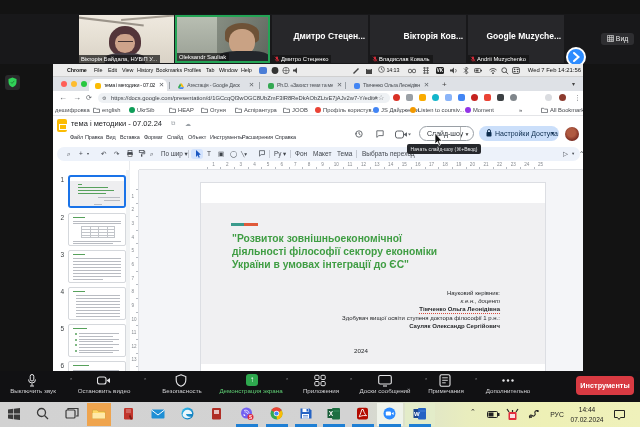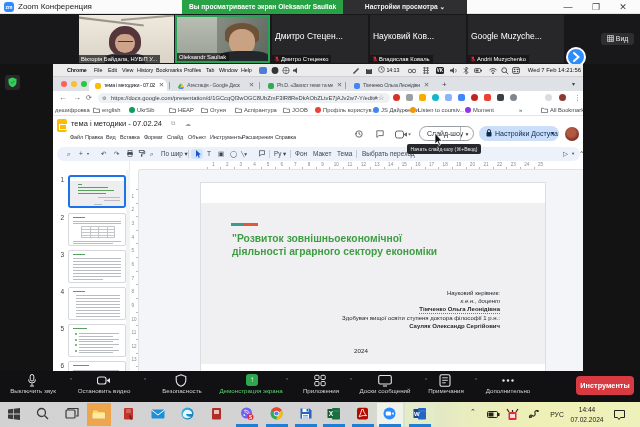--- a/index.html
+++ b/index.html
@@ -15,22 +15,22 @@
   #zoom-title{left:18px;top:2px;font-size:8px;color:#1c1c1c;}
   #view-banner{left:182px;top:0px;width:161px;height:14px;background:#27a345;border-radius:0 0 0 0;
     color:#fff;font-size:6.7px;font-weight:bold;text-align:center;line-height:14px;white-space:nowrap;}
   #view-settings{left:343px;top:0px;width:124px;height:14px;background:#2f2f31;color:#f0f0f0;
     font-size:6.7px;font-weight:bold;text-align:center;line-height:14px;white-space:nowrap;}
   .winctl{top:0px;width:14px;height:14px;color:#3c3c3c;font-size:9px;line-height:14px;text-align:center;}
 
   
   #videostrip{left:0;top:14px;width:640px;height:50px;background:#18181a;}
   .tile{position:absolute;top:1px;height:48px;background:#27272a;overflow:hidden;}
-  .tile .bigname{position:absolute;left:3%;right:3%;top:16px;color:#fff;font-weight:normal;font-size:8.5px;
-    text-align:left;white-space:nowrap;overflow:hidden;}
+  .tile .bigname{position:absolute;left:3%;right:3%;top:16px;color:#fff;font-weight:bold;font-size:8.5px;
+    text-align:right;white-space:nowrap;overflow:hidden;}
   .tile .corner{position:absolute;left:0;bottom:0;max-width:96%;background:rgba(20,20,20,.72);color:#fff;
     font-size:5.8px;line-height:8px;padding:0 3px 0 2px;white-space:nowrap;overflow:hidden;display:flex;align-items:center;gap:1px;}
   .micoff{width:6px;height:6px;flex:0 0 auto;}
   #next-page-btn{left:566px;top:33px;width:20px;height:20px;border-radius:50%;background:#2d8cff;
     border:2px solid #fff;display:flex;align-items:center;justify-content:center;}
   #view-btn{left:601px;top:19px;width:33px;height:12px;background:#2e2e31;border-radius:3px;color:#ececec;
     font-size:6.8px;line-height:12px;text-align:center;}
 
   
   .photo1{position:absolute;inset:0;background:linear-gradient(180deg,#efe9df 0%,#e6e0d4 45%,#d9d2c6 100%);}
@@ -153,29 +153,20 @@
   #tray-clock{position:absolute;left:568px;top:2.5px;width:38px;text-align:center;font-size:6.6px;color:#1a1a1a;line-height:10px;}
   .trayico{position:absolute;top:6px;color:#222;}
 
   svg{display:block;}
 </style>
 </head>
 <body>
 
 <div id="screen">
 
-  <div id="titlebar" class="abs">
-    <div id="zoom-app-icon" class="abs">zm</div>
-    <div id="zoom-title" class="abs">Zoom Конференция</div>
-    <div id="view-banner" class="abs">Вы просматриваете экран Oleksandr Sauliak</div>
-    <div id="view-settings" class="abs">Настройки просмотра  ⌄</div>
-    <div class="winctl abs" style="left:561px">—</div>
-    <div class="winctl abs" style="left:589px">❐</div>
-    <div class="winctl abs" style="left:616px">✕</div>
-  </div>
 
   <div id="videostrip" class="abs">
     <div id="tiles">
         <div class="tile" style="left: 79px; width: 95px;">
           <div class="photo1">
             <div class="beam1"></div>
             <div class="beam2"></div>
             <div class="hair"></div>
             <div class="face"></div>
             <div class="glasses"></div>
@@ -201,21 +192,21 @@
           <div class="corner">
             <svg class="micoff" viewBox="0 0 10 10">
               <rect x="3.4" y="1" width="3.2" height="5" rx="1.6" fill="#e02d3c"></rect>
               <path d="M2,5 a3,3 0 0 0 6,0 M5,8 v1.4" stroke="#e02d3c" stroke-width="0.9" fill="none"></path>
               <line x1="1.5" y1="1" x2="8.5" y2="9" stroke="#e02d3c" stroke-width="1.1"></line>
             </svg>
             <span>Дмитро Стеценко</span>
           </div>
         </div>
         <div class="tile" style="left: 370px; width: 96px;">
-          <div class="bigname">Науковий Ков...</div>
+          <div class="bigname">Вікторія Ков...</div>
           <div class="corner">
             <svg class="micoff" viewBox="0 0 10 10">
               <rect x="3.4" y="1" width="3.2" height="5" rx="1.6" fill="#e02d3c"></rect>
               <path d="M2,5 a3,3 0 0 0 6,0 M5,8 v1.4" stroke="#e02d3c" stroke-width="0.9" fill="none"></path>
               <line x1="1.5" y1="1" x2="8.5" y2="9" stroke="#e02d3c" stroke-width="1.1"></line>
             </svg>
             <span>Владислав Коваль</span>
           </div>
         </div>
         <div class="tile" style="left: 468px; width: 96px;">
@@ -721,21 +712,22 @@
 
     <div id="canvas" class="abs">
       <div id="slide">
         <div id="slide-grayrect"></div>
         <div id="dash">
             <div class="g"></div>
             <div class="r"></div>
           </div>
         <div id="slide-title">
             <div>"Розвиток зовнішньоекономічної</div>
-            <div>діяльності аграрного сектору економіки</div>
+            <div>діяльності філософії сектору економіки</div>
+            <div>України в умовах інтеграції до ЄС"</div>
           </div>
         <div id="credits">
             <div class="">Науковий керівник:</div>
             <div class="i">к.е.н., доцент</div>
             <div class="b u">Тімченко Ольга Леонідівна</div>
             <div class="">Здобувач вищої освіти ступеня доктора філософії 1 р.н.:</div>
             <div class="b">Сауляк Олександр Сергійович</div>
           </div>
         <div id="year">2024</div>
       </div>

